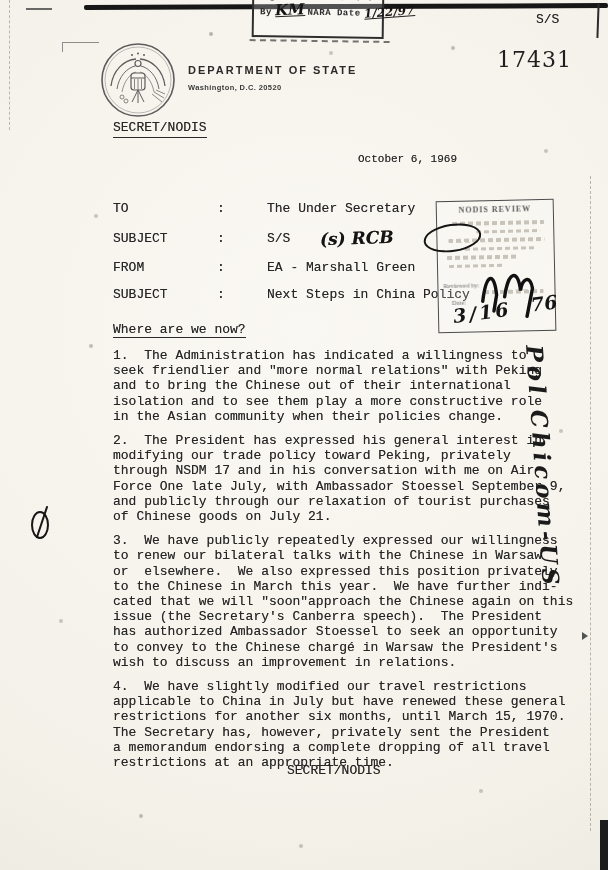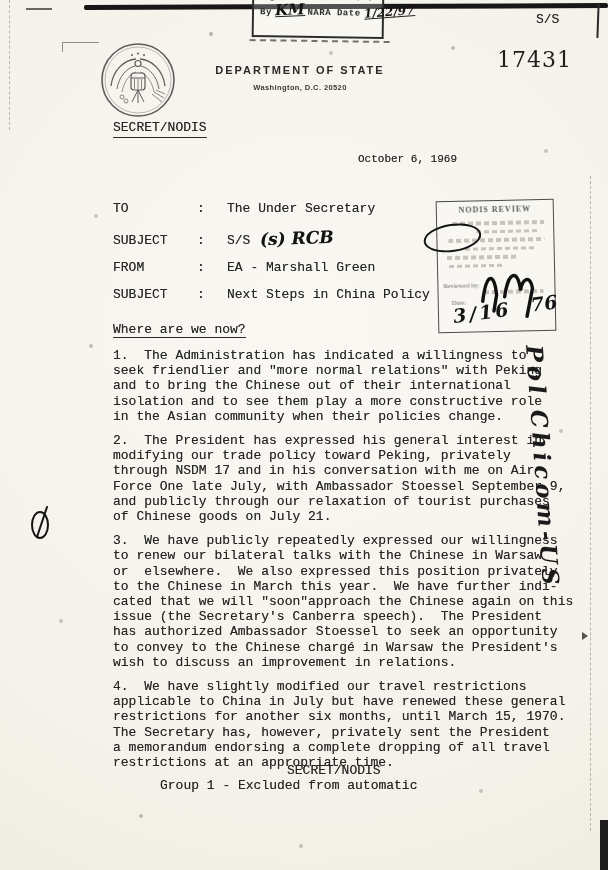--- a/index.html
+++ b/index.html
@@ -52,30 +52,30 @@
   .declass-row{display:flex;align-items:baseline;gap:3px;white-space:nowrap;}
   .declass-label{font-size:9px;font-weight:bold;color:#2d2d2d;letter-spacing:.5px;}
   .declass-hand{font-size:15px;font-weight:bold;border-bottom:1.5px solid #222;line-height:12px;transform:rotate(-3deg);}
   .declass-hand-date{font-size:12px;font-weight:bold;transform:rotate(-5deg);border-bottom:1px solid #222;line-height:10px;}
 
   .ss-code{left:536px;top:12px;font-size:13px;}
   .doc-number{left:497px;top:47px;font-family:"DejaVu Serif", serif;font-size:22px;letter-spacing:1px;color:#1f1f1f;}
 
   
   .seal{left:98px;top:40px;}
-  .letterhead{left:188px;top:64px;width:224px;text-align:center;}
+  .letterhead{left:188px;top:64px;width:224px;text-align:left;}
   .agency{font-family:"Liberation Sans", sans-serif;font-size:11px;font-weight:bold;letter-spacing:2px;color:#2a2a2a;}
   .address{font-family:Liberation Sans, sans-serif;font-size:7.5px;font-weight:bold;letter-spacing:.4px;color:#3a3a3a;margin-top:7px;}
 
   .classification-top{left:113px;top:120px;font-size:13px;border-bottom:1.5px solid #2a2a2a;padding-bottom:2px;}
   .date-line{left:358px;top:153px;font-size:11px;}
 
   
   .memo-header{left:113px;top:201px;width:360px;}
-  .memo-row{display:flex;margin-bottom:12px;font-size:13px;align-items:flex-end;}
+  .memo-row{display:flex;margin-bottom:12px;font-size:13px;align-items:center;gap:20px;}
   .memo-label{width:84px;}
   .memo-sep{width:30px;}
   .memo-value{white-space:nowrap;}
   .through-hand{font-size:17px;font-weight:bold;margin-left:10px;transform:rotate(-2deg);display:inline-block;}
 
   
   .review-stamp{left:437px;top:200px;width:118px;height:132px;border:1.5px solid #4a4a4a;
     transform:rotate(-1.2deg);box-sizing:border-box;padding:4px 5px;background:rgba(255,255,255,.2);}
   .rs-title{font-family:"Liberation Serif", serif;font-size:8px;font-weight:bold;letter-spacing:1px;
     color:#5c5c5c;text-align:center;filter:blur(.3px);}
@@ -239,21 +239,20 @@
     <p class="para tw">4.  We have slightly modified our travel restrictions
 applicable to China in July but have renewed these general
 restrictions for another six months, until March 15, 1970.
 The Secretary has, however, privately sent the President
 a memorandum endorsing a complete dropping of all travel
 restrictions at an appropriate time.</p>
   </div>
 
   <div class="abs footer">
     <div class="fl1 tw">SECRET/NODIS</div>
-    <div class="fl2 tw">Group 1 - Excluded from automatic</div>
   </div>
 
   <svg class="abs left-margin-mark" width="30" height="44" viewBox="0 0 30 44">
     <ellipse cx="14" cy="22" rx="8" ry="13" fill="none" stroke="#151515" stroke-width="2"></ellipse>
     <path d="M21,4 L11,34" fill="none" stroke="#151515" stroke-width="2" stroke-linecap="round"></path>
   </svg>
   <div class="abs right-note hand">Pol Chicom-US</div>
 
 </div>
 

